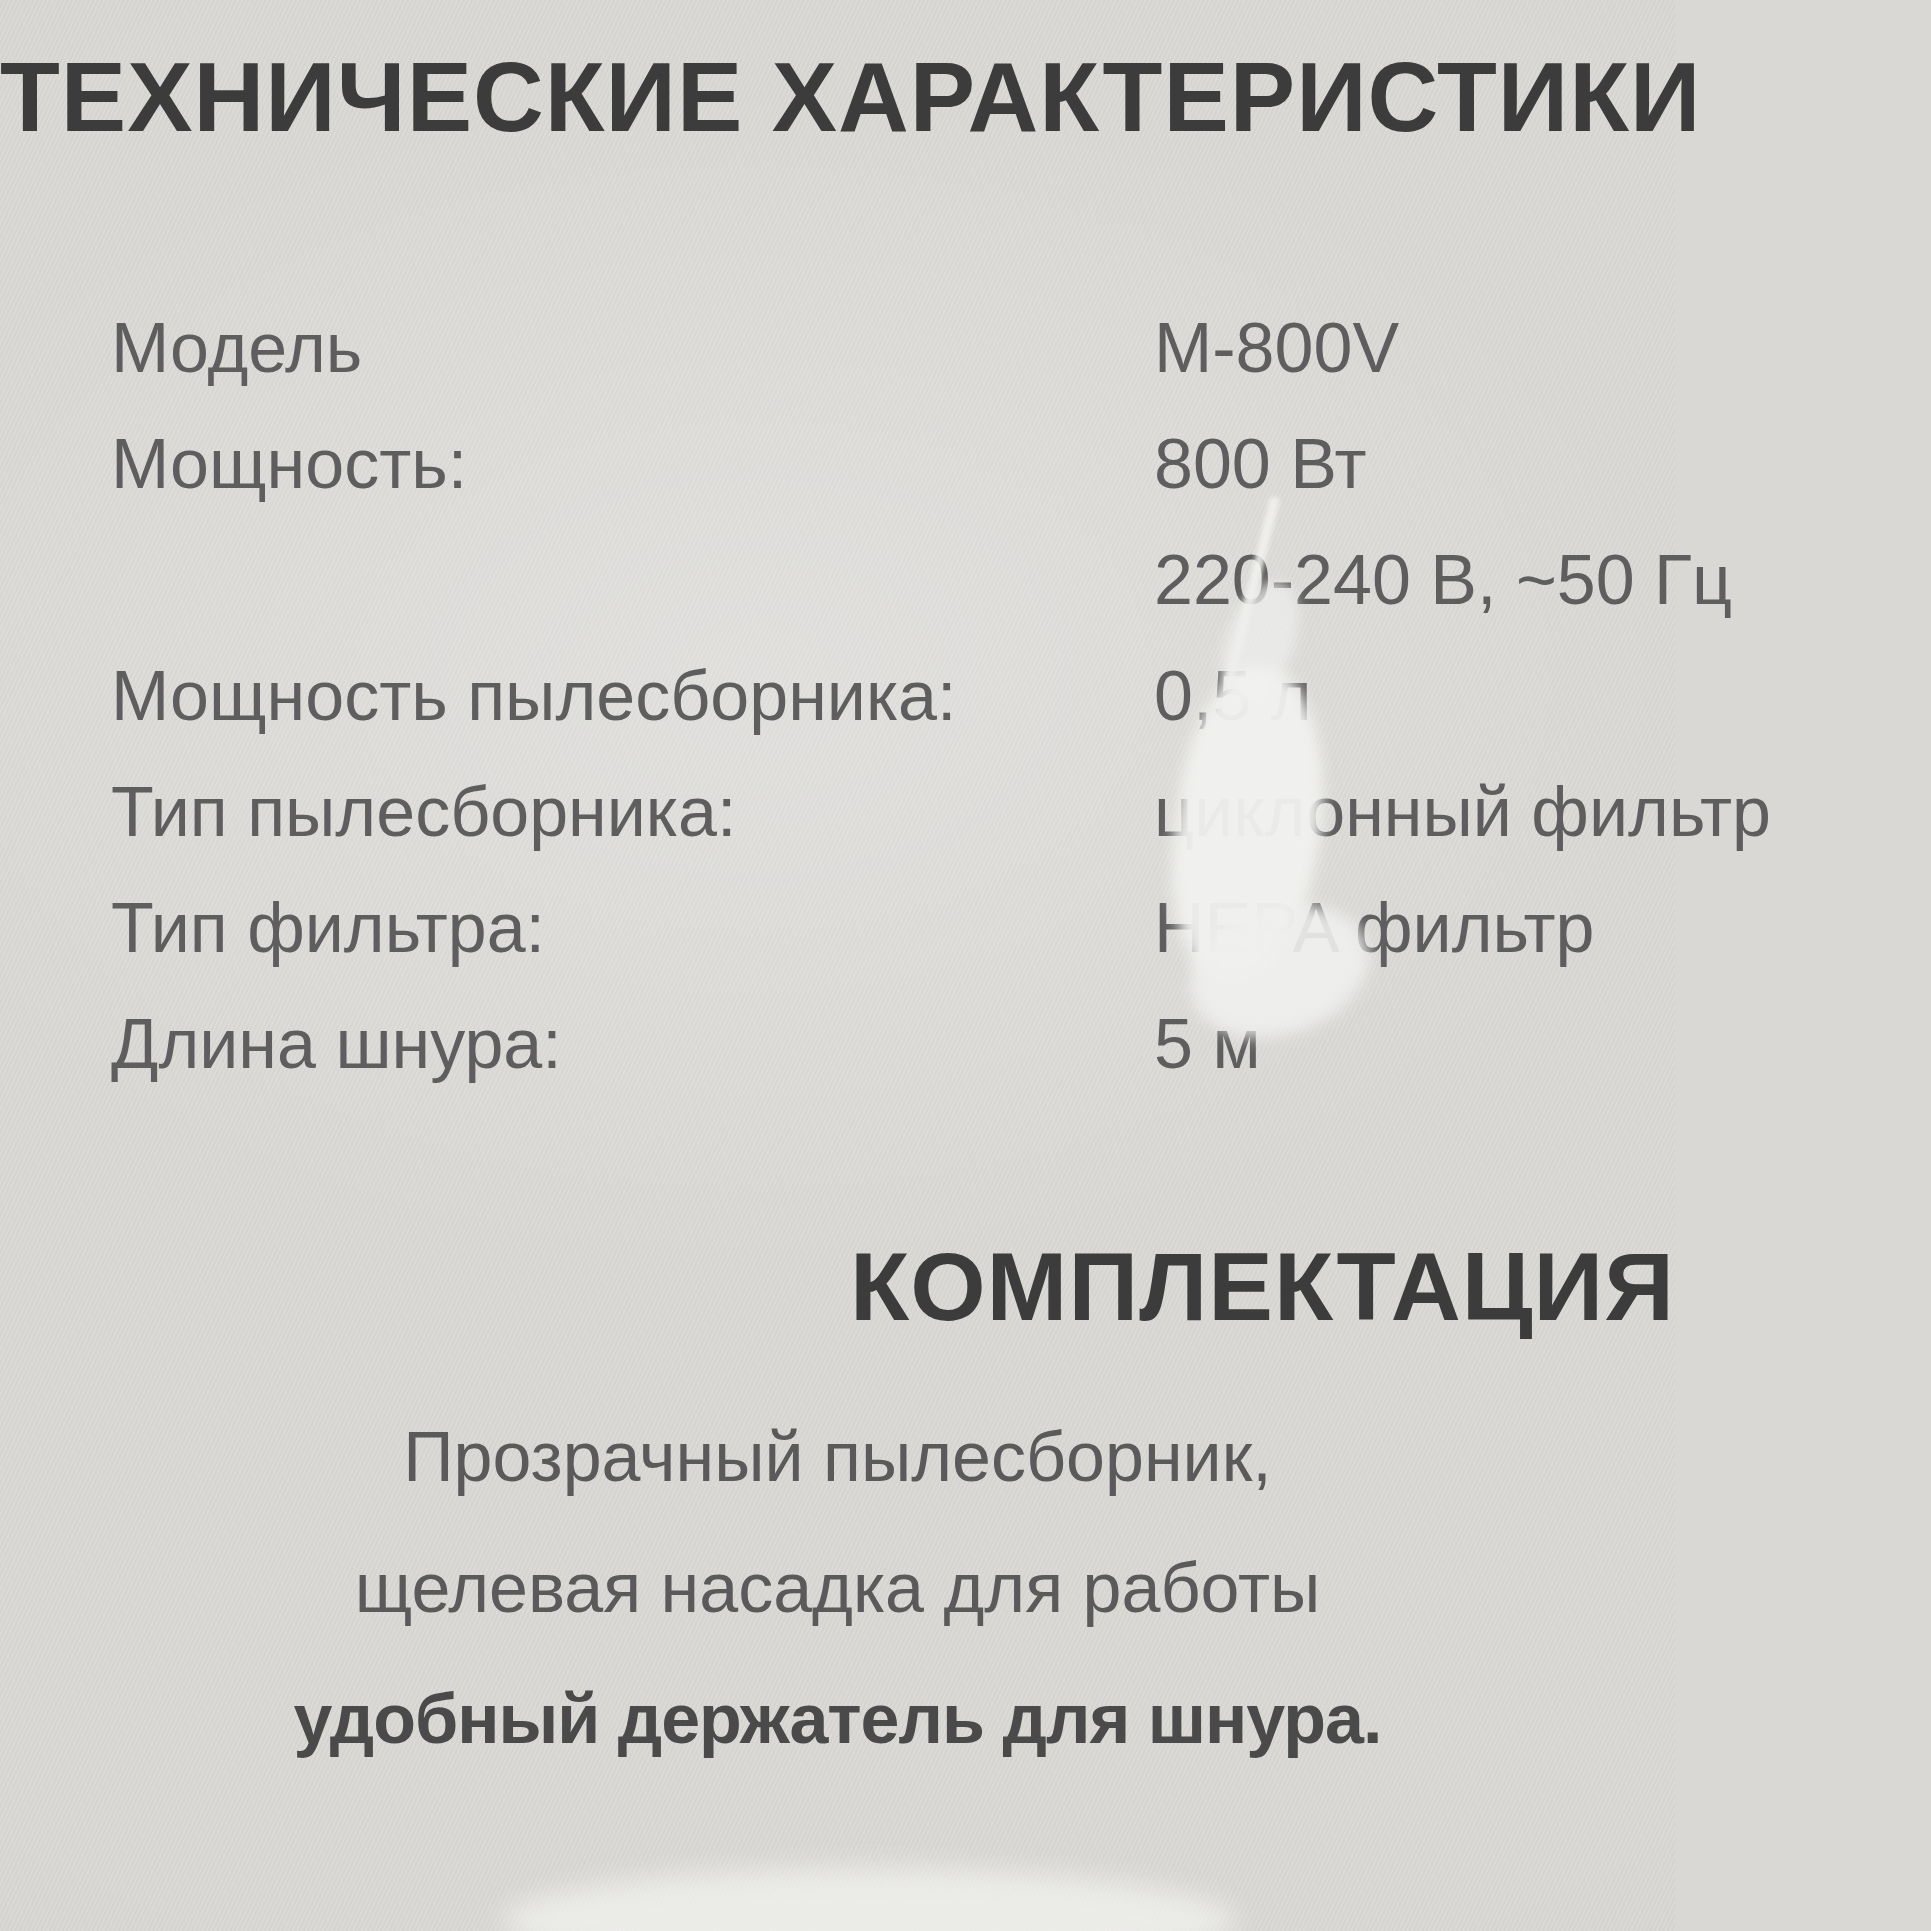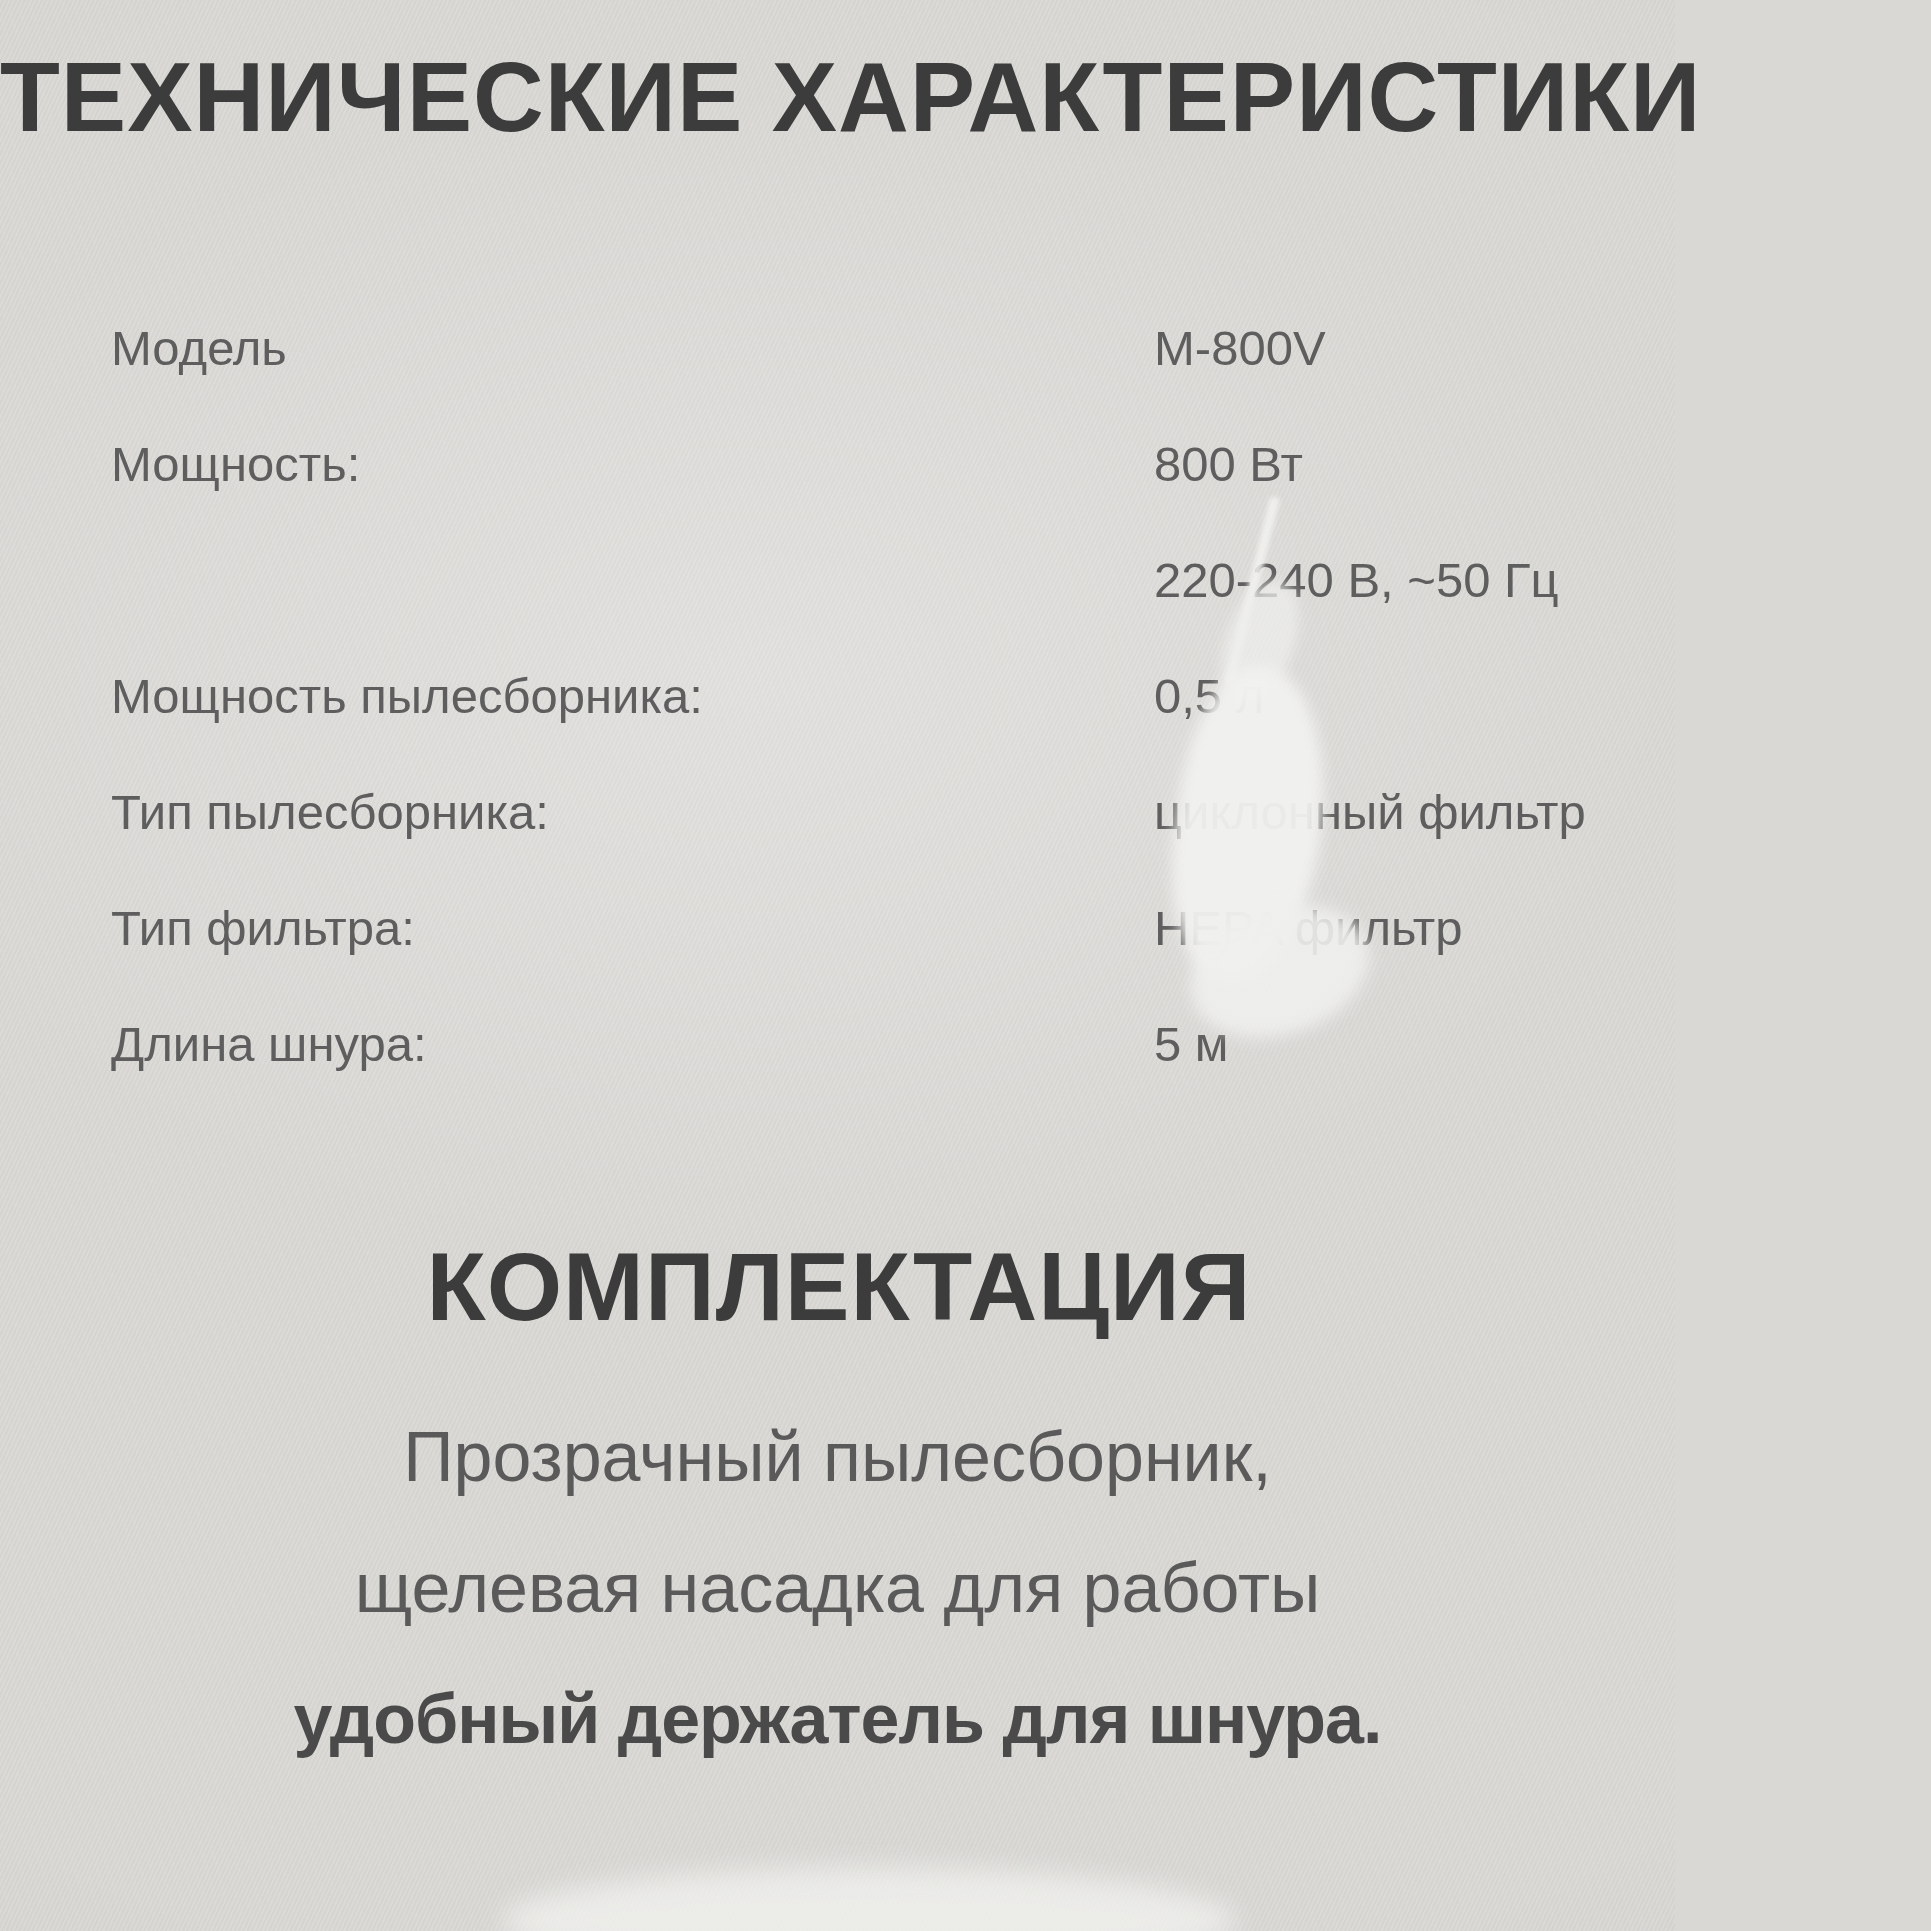--- a/index.html
+++ b/index.html
@@ -32,34 +32,34 @@
   }
 
   .spec-table {
     position: absolute;
     top: 290px; left: 111px; right: 58px;
   }
   .spec-row {
     position: relative;
     height: 116px;
     line-height: 116px;
-    font-size: 49px;
+    font-size: 70px;
     color: #5e5e5e;
     white-space: nowrap;
   }
   .spec-row .value {
     position: absolute;
     left: 1043px;
     top: 0;
   }
 
   .section-title {
     position: absolute;
     top: 1238px; left: 3px; right: 0;
-    text-align: center;
+    text-align: right;
     font-size: 97px;
     line-height: 97px;
     font-weight: bold;
     letter-spacing: 1px;
     color: #3c3c3c;
   }
 
   .package {
     position: absolute;
     top: 1392px; left: 0; right: 0;

